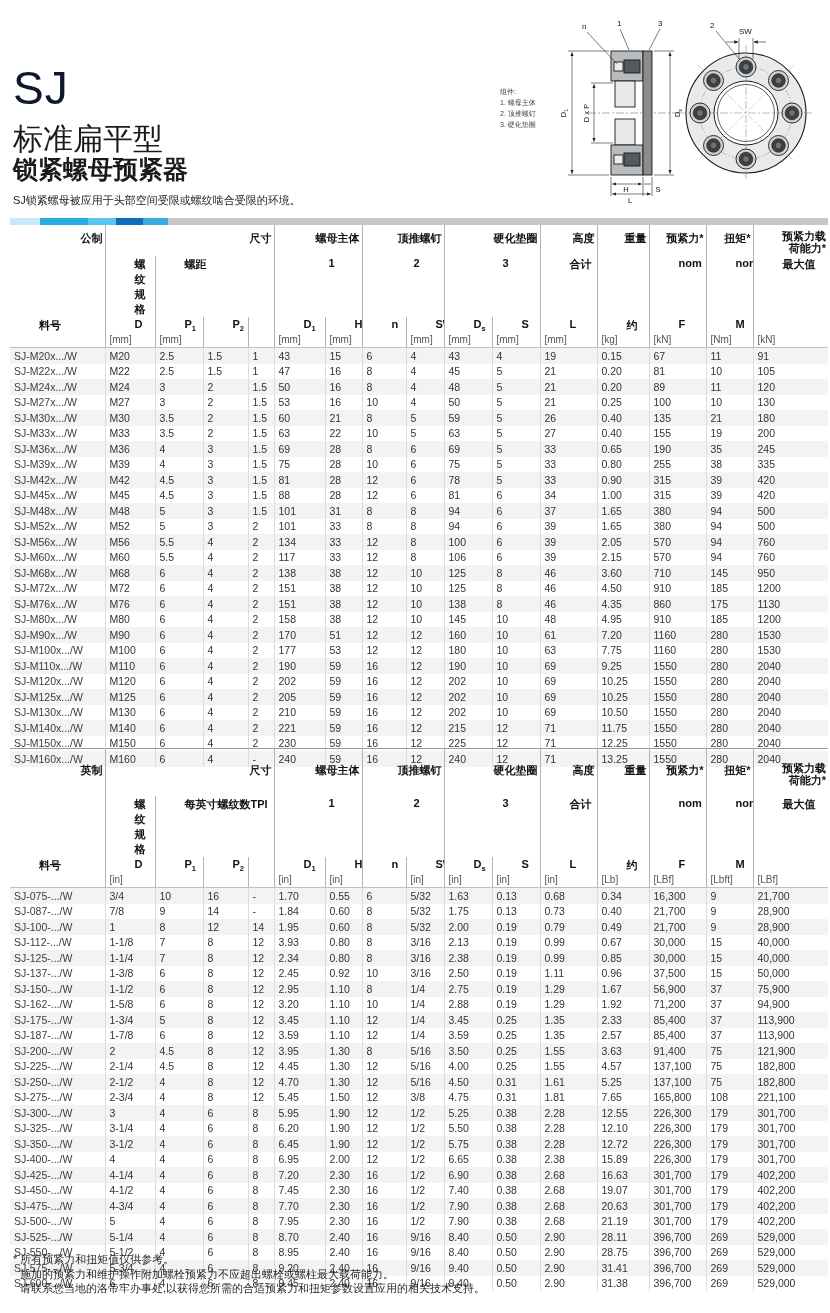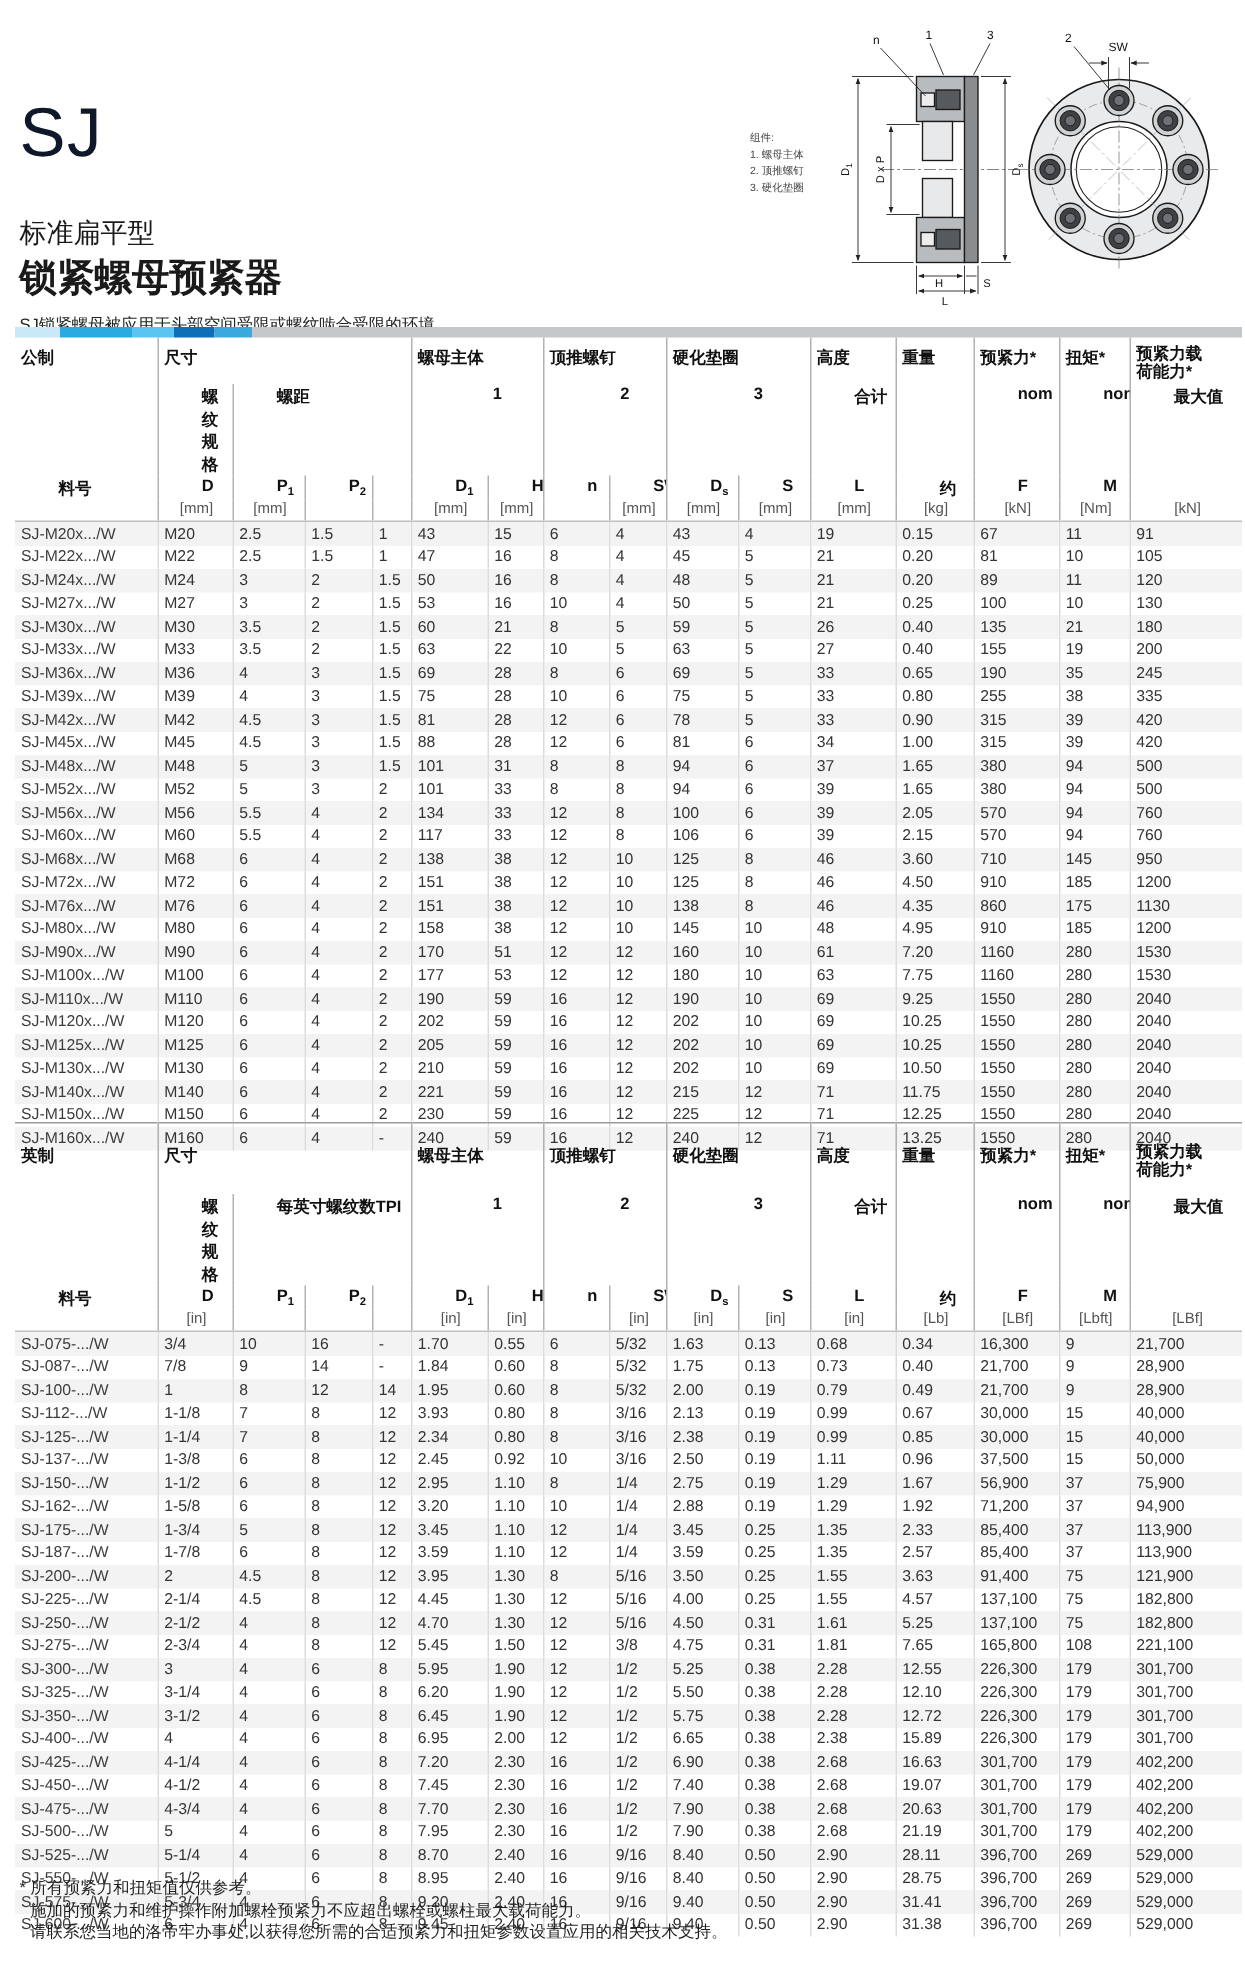--- a/index.html
+++ b/index.html
@@ -2,21 +2,21 @@
 <html><head>
 <meta charset="utf-8">
 <style>
   html,body{margin:0;padding:0;background:#fff;}
   #page{position:relative;width:830px;height:1313px;background:#fff;overflow:hidden;
         font-family:"Liberation Sans","DejaVu Sans",sans-serif;color:#1a1a1a;}
 
   
   .title-block{position:absolute;left:13px;top:40px;width:460px;}
   .product-code{font-size:46px;font-weight:400;line-height:48px;letter-spacing:1px;color:#0f172a;margin-top:24px;}
-  .title-cn{font-size:18px;font-weight:400;line-height:30px;color:#1a1a1a;margin-top:28px;}
+  .title-cn{font-size:30px;font-weight:400;line-height:30px;color:#1a1a1a;margin-top:12px;}
   .title-cn2{font-size:25px;font-weight:700;line-height:30px;color:#1a1a1a;}
   .subtitle{font-size:11px;color:#222;margin-top:9px;}
 
   
   .diagram{position:absolute;left:488px;top:16px;width:342px;height:188px;}
   .dim-label{font-size:7.5px;fill:#111;}
   .leader-label{font-size:8px;fill:#111;}
   .legend-text{font-size:7px;fill:#444;}
 
   
@@ -24,25 +24,25 @@
   #metric-section{top:218px;}
   #imperial-section{top:748px;}
   .brand-bar{display:flex;height:7px;width:100%;}
   .brand-bar div{height:7px;}
   table{border-collapse:collapse;table-layout:fixed;width:818px;}
   #imperial-section table{border-top:1px solid #9a9a9a;}
   thead th{font-size:11px;font-weight:bold;text-align:left;vertical-align:top;
            padding:1px 2px 0 4px;border-left:1px solid #b2b2b2;color:#111;
            white-space:normal;overflow:hidden;}
   thead tr th:first-child{border-left:none;}
-  thead tr.hr0 th{height:25px;padding-top:6px;}
+  thead tr.hr0 th{height:25px;padding-top:6px;text-align:right;}
   #imperial-section thead tr.hr0 th{height:33px;padding-top:14px;}
   thead tr.hr1 th,thead tr.hr2 th{height:14px;padding-left:29px;}
   thead tr.hr3 th{height:13px;font-weight:normal;font-size:10px;color:#555;
-                  border-bottom:1px solid #c0c0c0;text-align:center;}
+                  border-bottom:1px solid #c0c0c0;}
   thead th.c{text-align:center;}
   thead th.wrap{line-height:11.5px;}
   tbody td{font-size:10.5px;color:#333;height:15.5px;padding:0 2px 0 4px;
            border-left:1px solid #dcdcdc;white-space:nowrap;overflow:hidden;}
   tbody tr td:first-child{border-left:none;color:#3c3c3c;}
   tbody tr:nth-child(odd){background:#f3f3f3;}
   sub{font-size:7.5px;}
 
   
   .footnotes{position:absolute;left:13px;top:1252px;font-size:11px;color:#1f1f1f;line-height:14.5px;}

